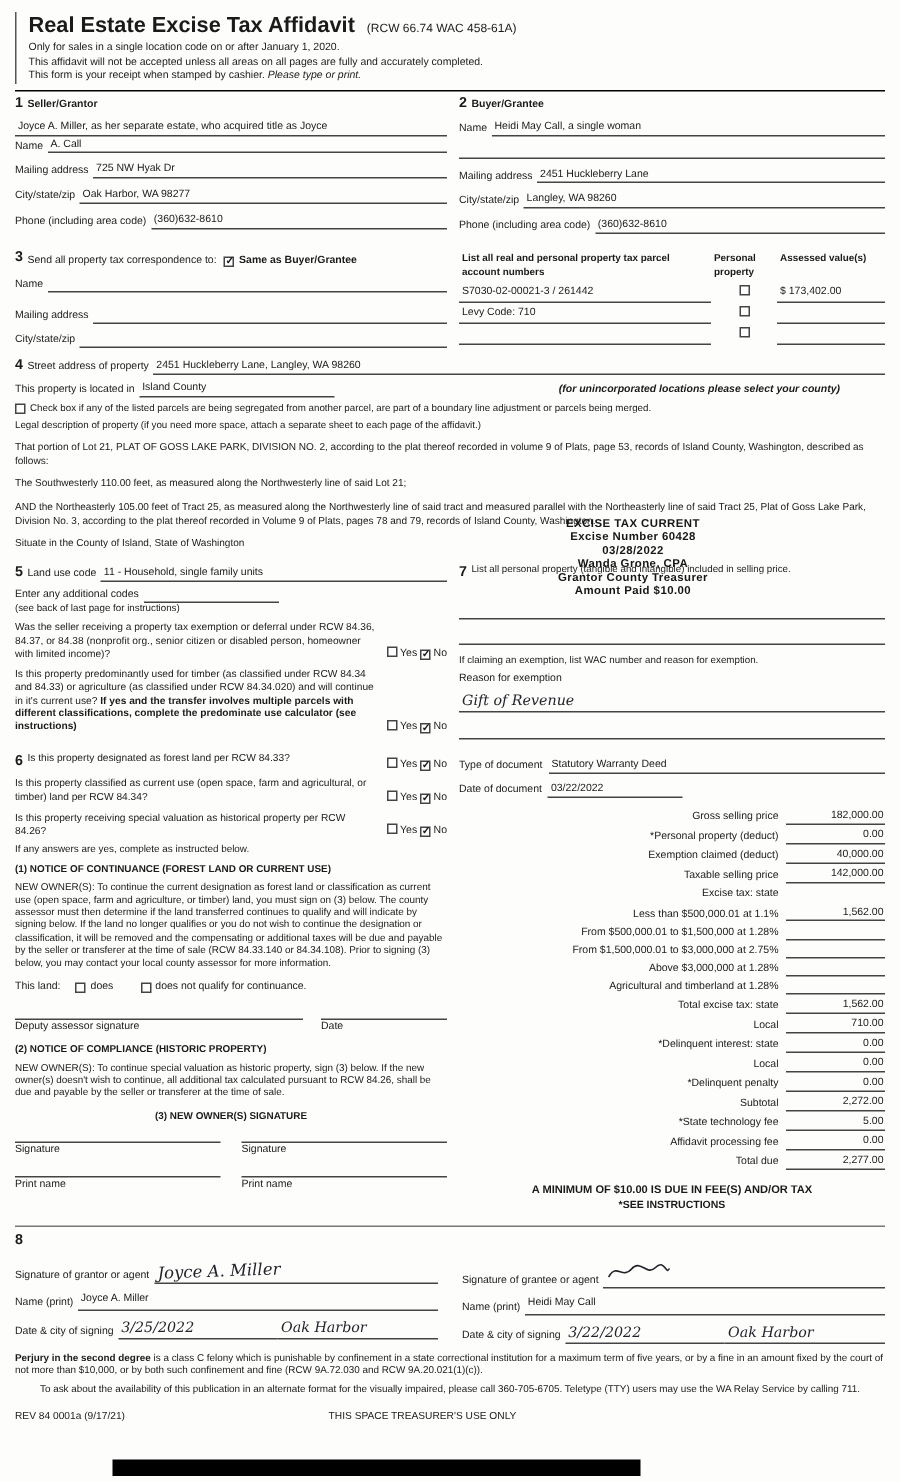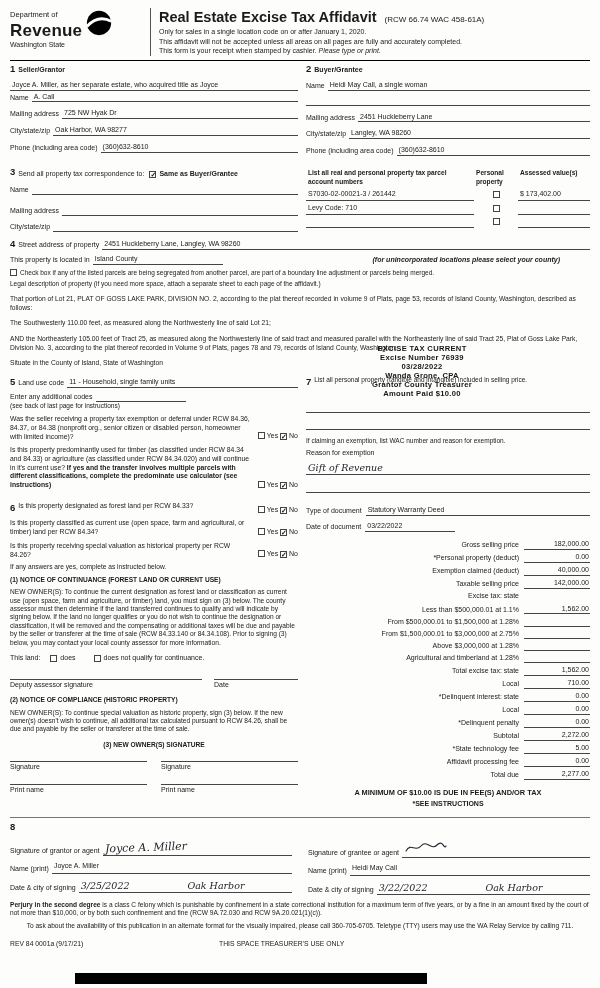--- a/index.html
+++ b/index.html
@@ -100,33 +100,20 @@
   .revline { display:flex; margin-top:10px; font-size:6.8px; }
   .revline .mid { flex:1; text-align:center; }
   .bottombar { position:absolute; left:75px; bottom:4px; width:352px; height:11px; background:#000; }
 </style>
 </head>
 <body>
 
 <div class="page">
 
   <div class="hdr">
-    <div class="logo">
-      <div class="row">
-        <div>
-          <div class="dept">Department of</div>
-          <div class="revname">Revenue</div>
-          <div class="state">Washington State</div>
-        </div>
-        <svg class="logomark" viewBox="0 0 30 30">
-          <circle cx="15" cy="15" r="14" fill="#000"></circle>
-          <path d="M1 19 Q 14 5 29 13" stroke="#fff" stroke-width="3.2" fill="none"></path>
-        </svg>
-      </div>
-    </div>
     <div class="titleblk">
       <div>
         <span class="title">Real Estate Excise Tax Affidavit</span>
         <span class="rcwnote">(RCW 66.74 WAC 458-61A)</span>
       </div>
       <div class="note">Only for sales in a single location code on or after January 1, 2020.</div>
       <div class="note">This affidavit will not be accepted unless all areas on all pages are fully and accurately completed.</div>
       <div class="note">
         <span>This form is your receipt when stamped by cashier. </span><i>Please type or print.</i>
       </div>
@@ -247,21 +234,21 @@
     <div class="sm" style="margin-top:3px;">Legal description of property (if you need more space, attach a separate sheet to each page of the affidavit.)</div>
     <div class="legalp">That portion of Lot 21, PLAT OF GOSS LAKE PARK, DIVISION NO. 2, according to the plat thereof recorded in volume 9 of Plats, page 53, records of Island County, Washington, described as follows:</div>
     <div class="legalp">The Southwesterly 110.00 feet, as measured along the Northwesterly line of said Lot 21;</div>
     <div class="legalp">AND the Northeasterly 105.00 feet of Tract 25, as measured along the Northwesterly line of said tract and measured parallel with the Northeasterly line of said Tract 25, Plat of Goss Lake Park, Division No. 3, according to the plat thereof recorded in Volume 9 of Plats, pages 78 and 79, records of Island County, Washington.</div>
     <div class="legalp">Situate in the County of Island, State of Washington</div>
   </div>
 
   <div class="cols sec57">
     <div class="stamp">
       <div>EXCISE TAX CURRENT</div>
-      <div>Excise Number 76939</div>
+      <div>Excise Number 60428</div>
       <div>03/28/2022</div>
       <div>Wanda Grone, CPA</div>
       <div>Grantor County Treasurer</div>
       <div>Amount Paid $10.00</div>
     </div>
 
     <div class="colL">
       <div class="row" style="align-items:flex-end;">
         <span class="secnum">5</span>
         <span>Land use code</span>

